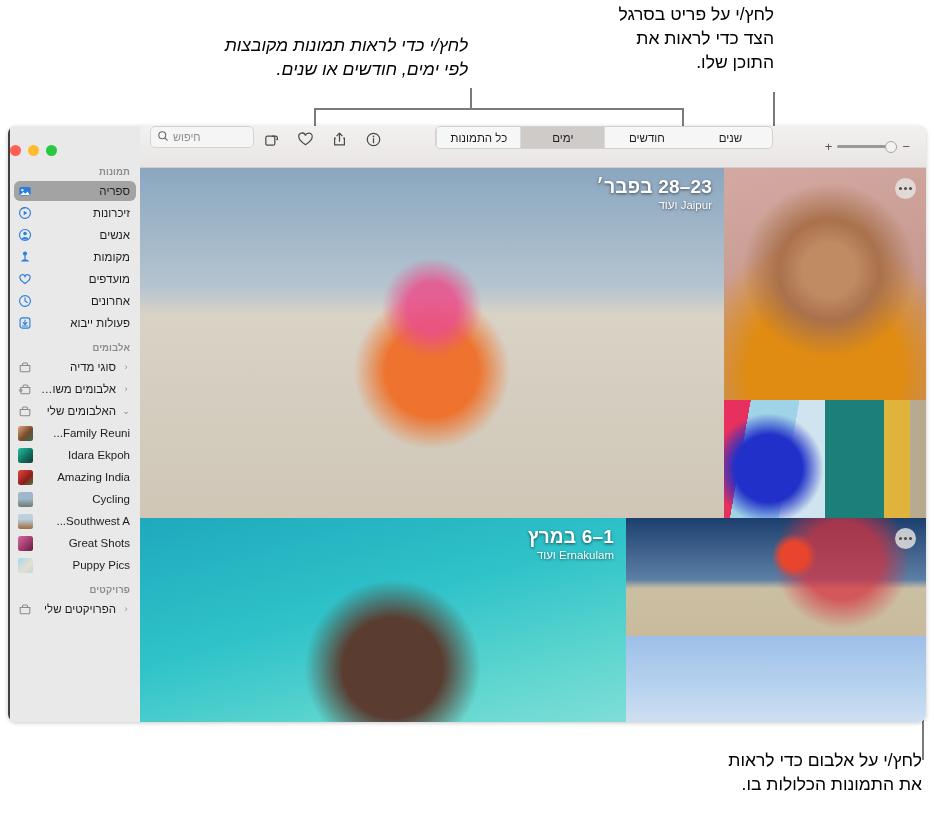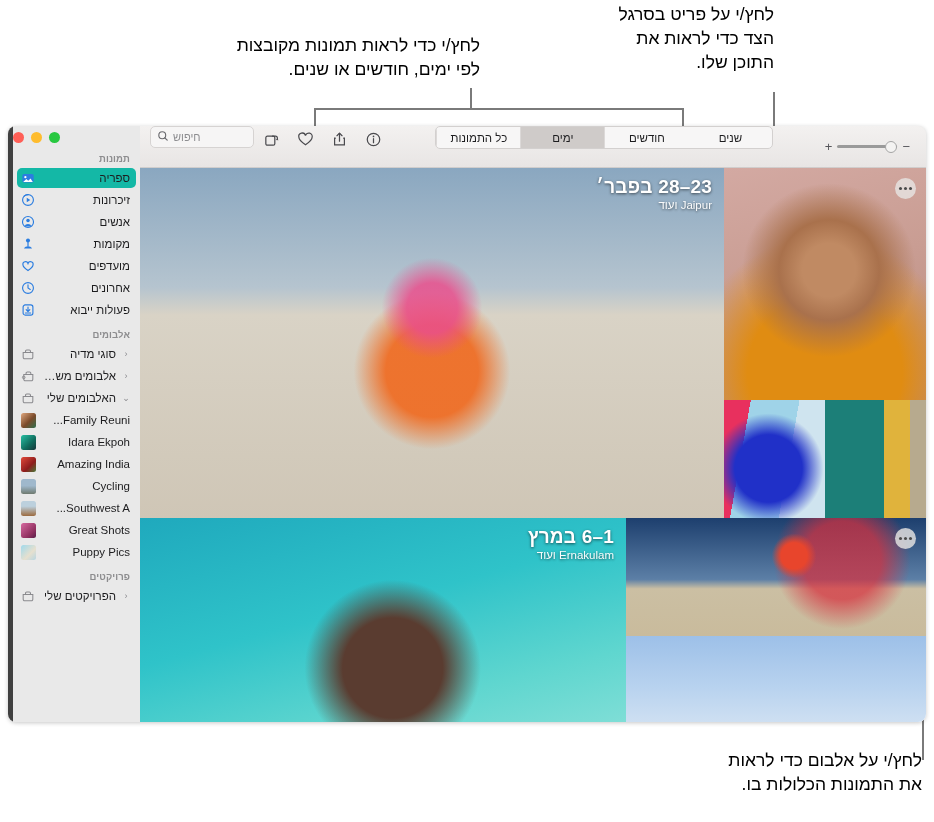--- a/index.html
+++ b/index.html
@@ -14,21 +14,21 @@
   
   .callout {
     position: absolute;
     color: #000;
     font-size: 17.5px;
     line-height: 1.38;
     text-align: right;
     direction: rtl;
     white-space: pre-line;
   }
-  #callout-days   { left: 60px;  top: 33px;  width: 420px; }
+  #callout-days   { left: 48px;  top: 33px;  width: 420px; font-style: italic; }
   #callout-sidebar{ left: 512px; top: 2px;   width: 262px; }
   #callout-album  { left: 622px; top: 748px; width: 300px; }
 
   .line { position: absolute; background: #7a7a7a; }
   .vline { width: 2px; }
   .hline { height: 2px; }
 
   
   #window {
     position: absolute;
@@ -40,42 +40,42 @@
     box-shadow: 0 1px 4px rgba(0,0,0,.22);
     display: flex;
     flex-direction: row-reverse;
   }
 
   
   #sidebar {
     width: 132px;
     height: 100%;
     background: #e9e9e9;
-    border-left: 5px solid #404040;
-    padding-top: 0;
+    border-left: 2px solid #404040;
+    padding-top: 13px;
     display: flex;
     flex-direction: column;
     font-size: 11.5px;
     color: #1d1d1f;
     flex: none;
   }
   .traffic { display: flex; flex-direction: row-reverse; gap: 7px; padding: 6px 9px 2px 0; justify-content: flex-start; }
   .tl { width: 11px; height: 11px; border-radius: 50%; }
 
   .sb-section {
     font-size: 9.5px; color: #8c8c8e; font-weight: 700;
     padding: 8px 10px 3px 0; text-align: right; letter-spacing: .1px;
   }
   .sb-row {
     display: flex; flex-direction: row-reverse; align-items: center;
     gap: 6px; height: 20px; margin: 1px 4px;
     padding: 0 6px 0 4px; border-radius: 5px;
     white-space: nowrap; overflow: hidden;
   }
-  .sb-row.selected { background: #14b8a6; }
+  .sb-row.selected { background: #a3a3a3; border-radius: 6px; }
   .sb-row .lbl { flex: 1; text-align: right; font-size: 11.5px; overflow: hidden; text-overflow: ellipsis; }
   .sb-ic { width: 14px; height: 14px; flex: none; display: flex; align-items: center; justify-content: center; }
   .sb-ic svg { width: 14px; height: 14px; display: block; }
   .chev { font-size: 9px; color: #8a8a8e; width: 8px; text-align: center; flex: none; }
   .thumb { width: 15px; height: 15px; border-radius: 2.5px; flex: none; background-size: cover; }
 
   
   #main { flex: 1; height: 100%; display: flex; flex-direction: column; min-width: 0; }
   #toolbar {
     height: 42px; flex: none;

